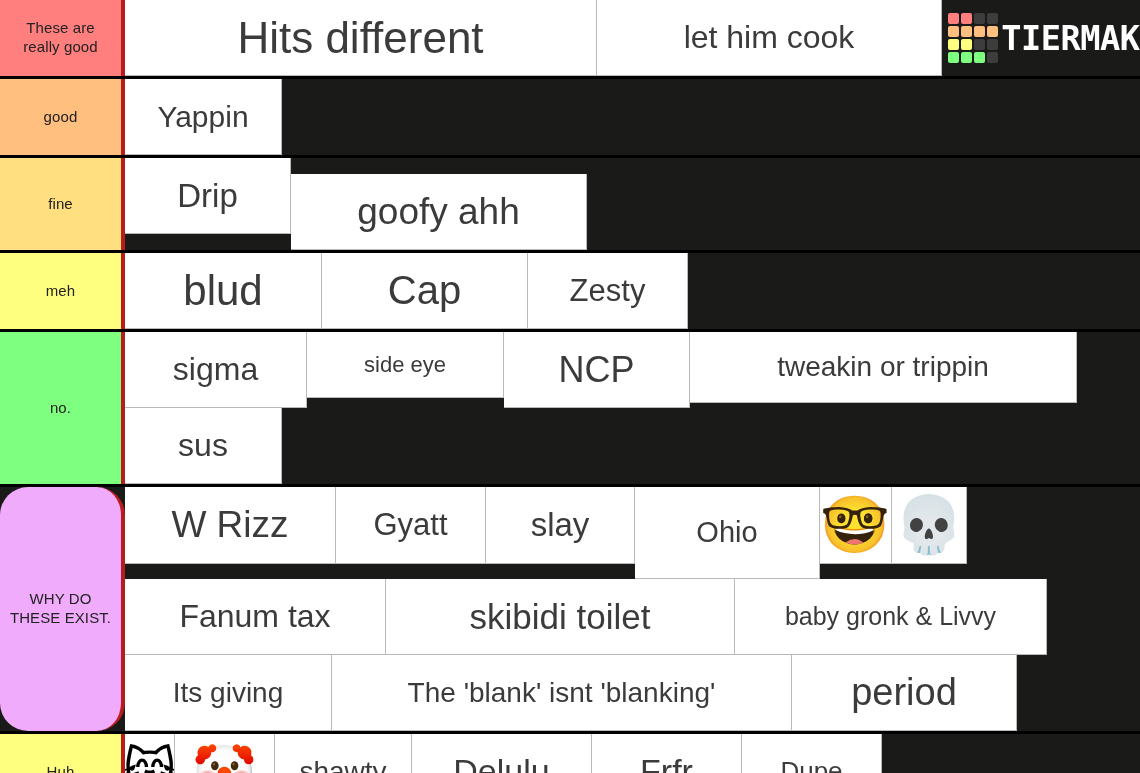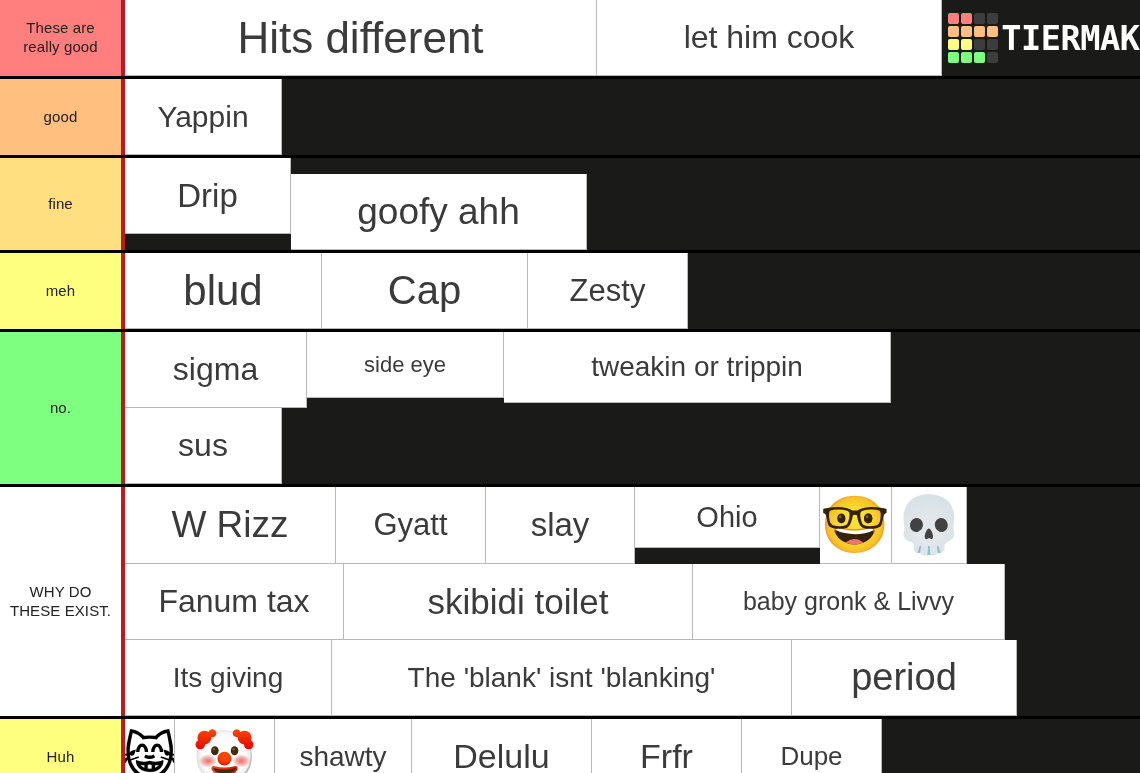--- a/index.html
+++ b/index.html
@@ -164,36 +164,37 @@
           <div class="item" style="width: 197px; height: 76px; font-size: 42px;">blud</div>
           <div class="item" style="width: 206px; height: 76px; font-size: 40px;">Cap</div>
           <div class="item" style="width: 160px; height: 76px; font-size: 31px;">Zesty</div>
         </div>
       </div>
       <div class="tier-row">
         <div class="tier-label c-green" style="background: rgb(127, 255, 127);">no.</div>
         <div class="tier-items">
           <div class="item" style="width: 182px; height: 76px; font-size: 32px;">sigma</div>
           <div class="item" style="width: 197px; height: 66px; font-size: 22px;">side eye</div>
+          <div class="item" style="width: 186px; height: 76px; font-size: 36px;">NCP</div>
           <div class="item" style="width: 387px; height: 71px; font-size: 28px;">tweakin or trippin</div>
           <div style="flex-basis: 100%; height: 0px;"></div>
           <div class="item" style="width: 157px; height: 76px; font-size: 32px;">sus</div>
         </div>
       </div>
       <div class="tier-row">
-        <div class="tier-label c-cyan" style="background: #ffffff;">WHY DO THESE EXIST.</div>
+        <div class="tier-label c-cyan" style="background: #f0abfc; border-radius: 28px;">WHY DO THESE EXIST.</div>
         <div class="tier-items">
           <div class="item" style="width: 211px; height: 77px; font-size: 37px;">W Rizz</div>
           <div class="item" style="width: 150px; height: 77px; font-size: 31px;">Gyatt</div>
           <div class="item" style="width: 149px; height: 77px; font-size: 33px;">slay</div>
-          <div class="item" style="width: 185px; height: 61px; font-size: 29px;">Ohio</div>
+          <div class="item" style="width: 185px; height: 92px; font-size: 29px;">Ohio</div>
           <div class="item emoji" style="width: 72px; height: 77px; font-size: 56px;">🤓</div>
           <div class="item emoji" style="width: 75px; height: 77px; font-size: 56px;">💀</div>
           <div style="flex-basis: 100%; height: 0px;"></div>
-          <div class="item" style="width: 219px; height: 76px; font-size: 32px;">Fanum tax</div>
+          <div class="item" style="width: 261px; height: 76px; font-size: 32px;">Fanum tax</div>
           <div class="item" style="width: 349px; height: 76px; font-size: 35px;">skibidi toilet</div>
           <div class="item" style="width: 312px; height: 76px; font-size: 25px;">baby gronk &amp; Livvy</div>
           <div style="flex-basis: 100%; height: 0px;"></div>
           <div class="item" style="width: 207px; height: 76px; font-size: 28px;">Its giving</div>
           <div class="item" style="width: 460px; height: 76px; font-size: 28px;">The 'blank' isnt 'blanking'</div>
           <div class="item" style="width: 225px; height: 76px; font-size: 38px;">period</div>
         </div>
       </div>
       <div class="tier-row">
         <div class="tier-label c-yellow2" style="background: rgb(255, 255, 127);">Huh</div>

